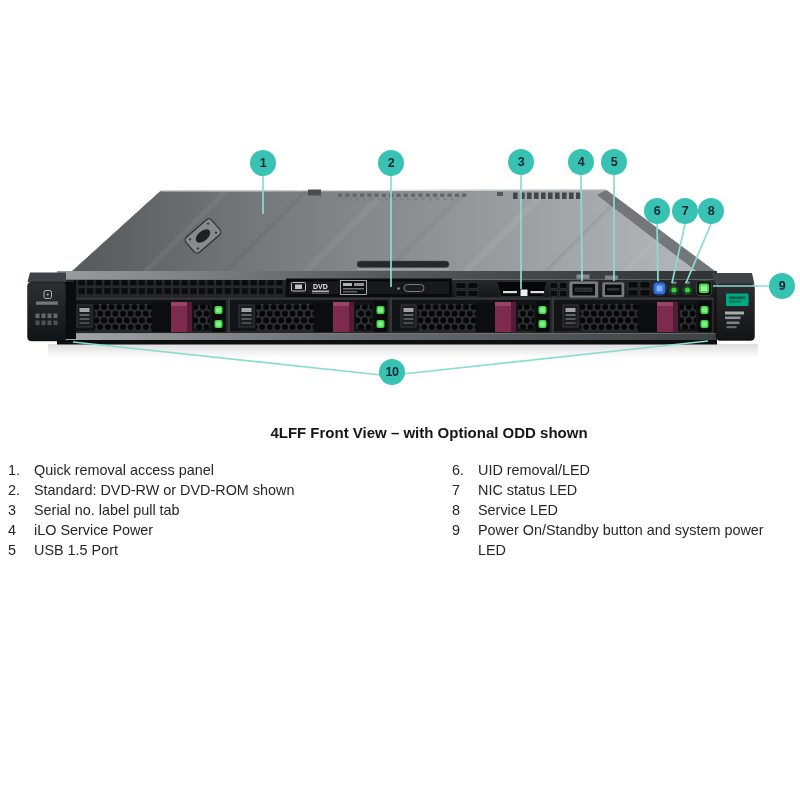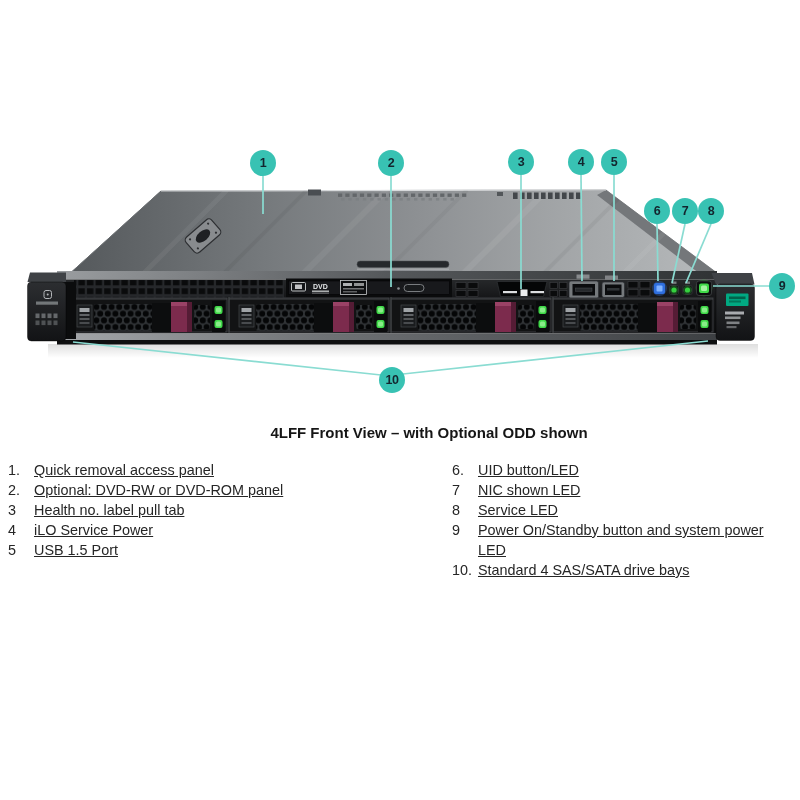--- a/index.html
+++ b/index.html
@@ -14,21 +14,21 @@
   }
   .title{
     position:absolute;left:4px;top:424px;width:800px;box-sizing:border-box;
     padding-left:50px;text-align:center;font-size:15px;font-weight:bold;color:#161616;
   }
   .legend-col{position:absolute;top:460px;}
   .legend-col-left{left:8px;width:400px;}
   .legend-col-right{left:452px;width:340px;}
   .lrow{display:flex;line-height:20px;font-size:14.4px;color:#262626;}
   .lnum{flex:0 0 26px;}
-  .ltext{flex:1;text-decoration:underline;}
+  .ltext{flex:1;}
 </style>
 </head>
 <body>
 
 <div class="canvas">
 
   <svg class="art" width="800" height="800" viewBox="0 0 800 800">
     <defs>
       <linearGradient id="coverGrad" x1="0" y1="0" x2="1" y2="0">
         <stop offset="0" stop-color="#54585b"></stop>
@@ -326,63 +326,59 @@
 
   <div class="callout" style="left:250px;top:150px">1</div>
   <div class="callout" style="left:378px;top:150px">2</div>
   <div class="callout" style="left:508px;top:149px">3</div>
   <div class="callout" style="left:568px;top:149px">4</div>
   <div class="callout" style="left:601px;top:149px">5</div>
   <div class="callout" style="left:644px;top:198px">6</div>
   <div class="callout" style="left:672px;top:198px">7</div>
   <div class="callout" style="left:698px;top:198px">8</div>
   <div class="callout" style="left:769px;top:273px">9</div>
-  <div class="callout" style="left:379px;top:367px">10</div>
+  <div class="callout" style="left:379px;top:359px">10</div>
 
   <div class="title">4LFF Front View – with Optional ODD shown</div>
 
   <div class="legend-col legend-col-left">
     <div class="lrow">
         <span class="lnum">1.</span>
         <span class="ltext">Quick removal access panel</span>
       </div>
     <div class="lrow">
         <span class="lnum">2.</span>
-        <span class="ltext">Optional: DVD-RW or DVD-ROM panel</span>
+        <span class="ltext">Standard: DVD-RW or DVD-ROM shown</span>
       </div>
     <div class="lrow">
         <span class="lnum">3</span>
-        <span class="ltext">Health no. label pull tab</span>
+        <span class="ltext">Serial no. label pull tab</span>
       </div>
     <div class="lrow">
         <span class="lnum">4</span>
         <span class="ltext">iLO Service Power</span>
       </div>
     <div class="lrow">
         <span class="lnum">5</span>
         <span class="ltext">USB 1.5 Port</span>
       </div>
   </div>
 
   <div class="legend-col legend-col-right">
     <div class="lrow">
         <span class="lnum">6.</span>
-        <span class="ltext">UID button/LED</span>
+        <span class="ltext">UID removal/LED</span>
       </div>
     <div class="lrow">
         <span class="lnum">7</span>
-        <span class="ltext">NIC shown LED</span>
+        <span class="ltext">NIC status LED</span>
       </div>
     <div class="lrow">
         <span class="lnum">8</span>
         <span class="ltext">Service LED</span>
       </div>
     <div class="lrow">
         <span class="lnum">9</span>
         <span class="ltext">Power On/Standby button and system power LED</span>
       </div>
-    <div class="lrow">
-        <span class="lnum">10.</span>
-        <span class="ltext">Standard 4 SAS/SATA drive bays</span>
-      </div>
   </div>
 
 </div>
 
 </body></html>

